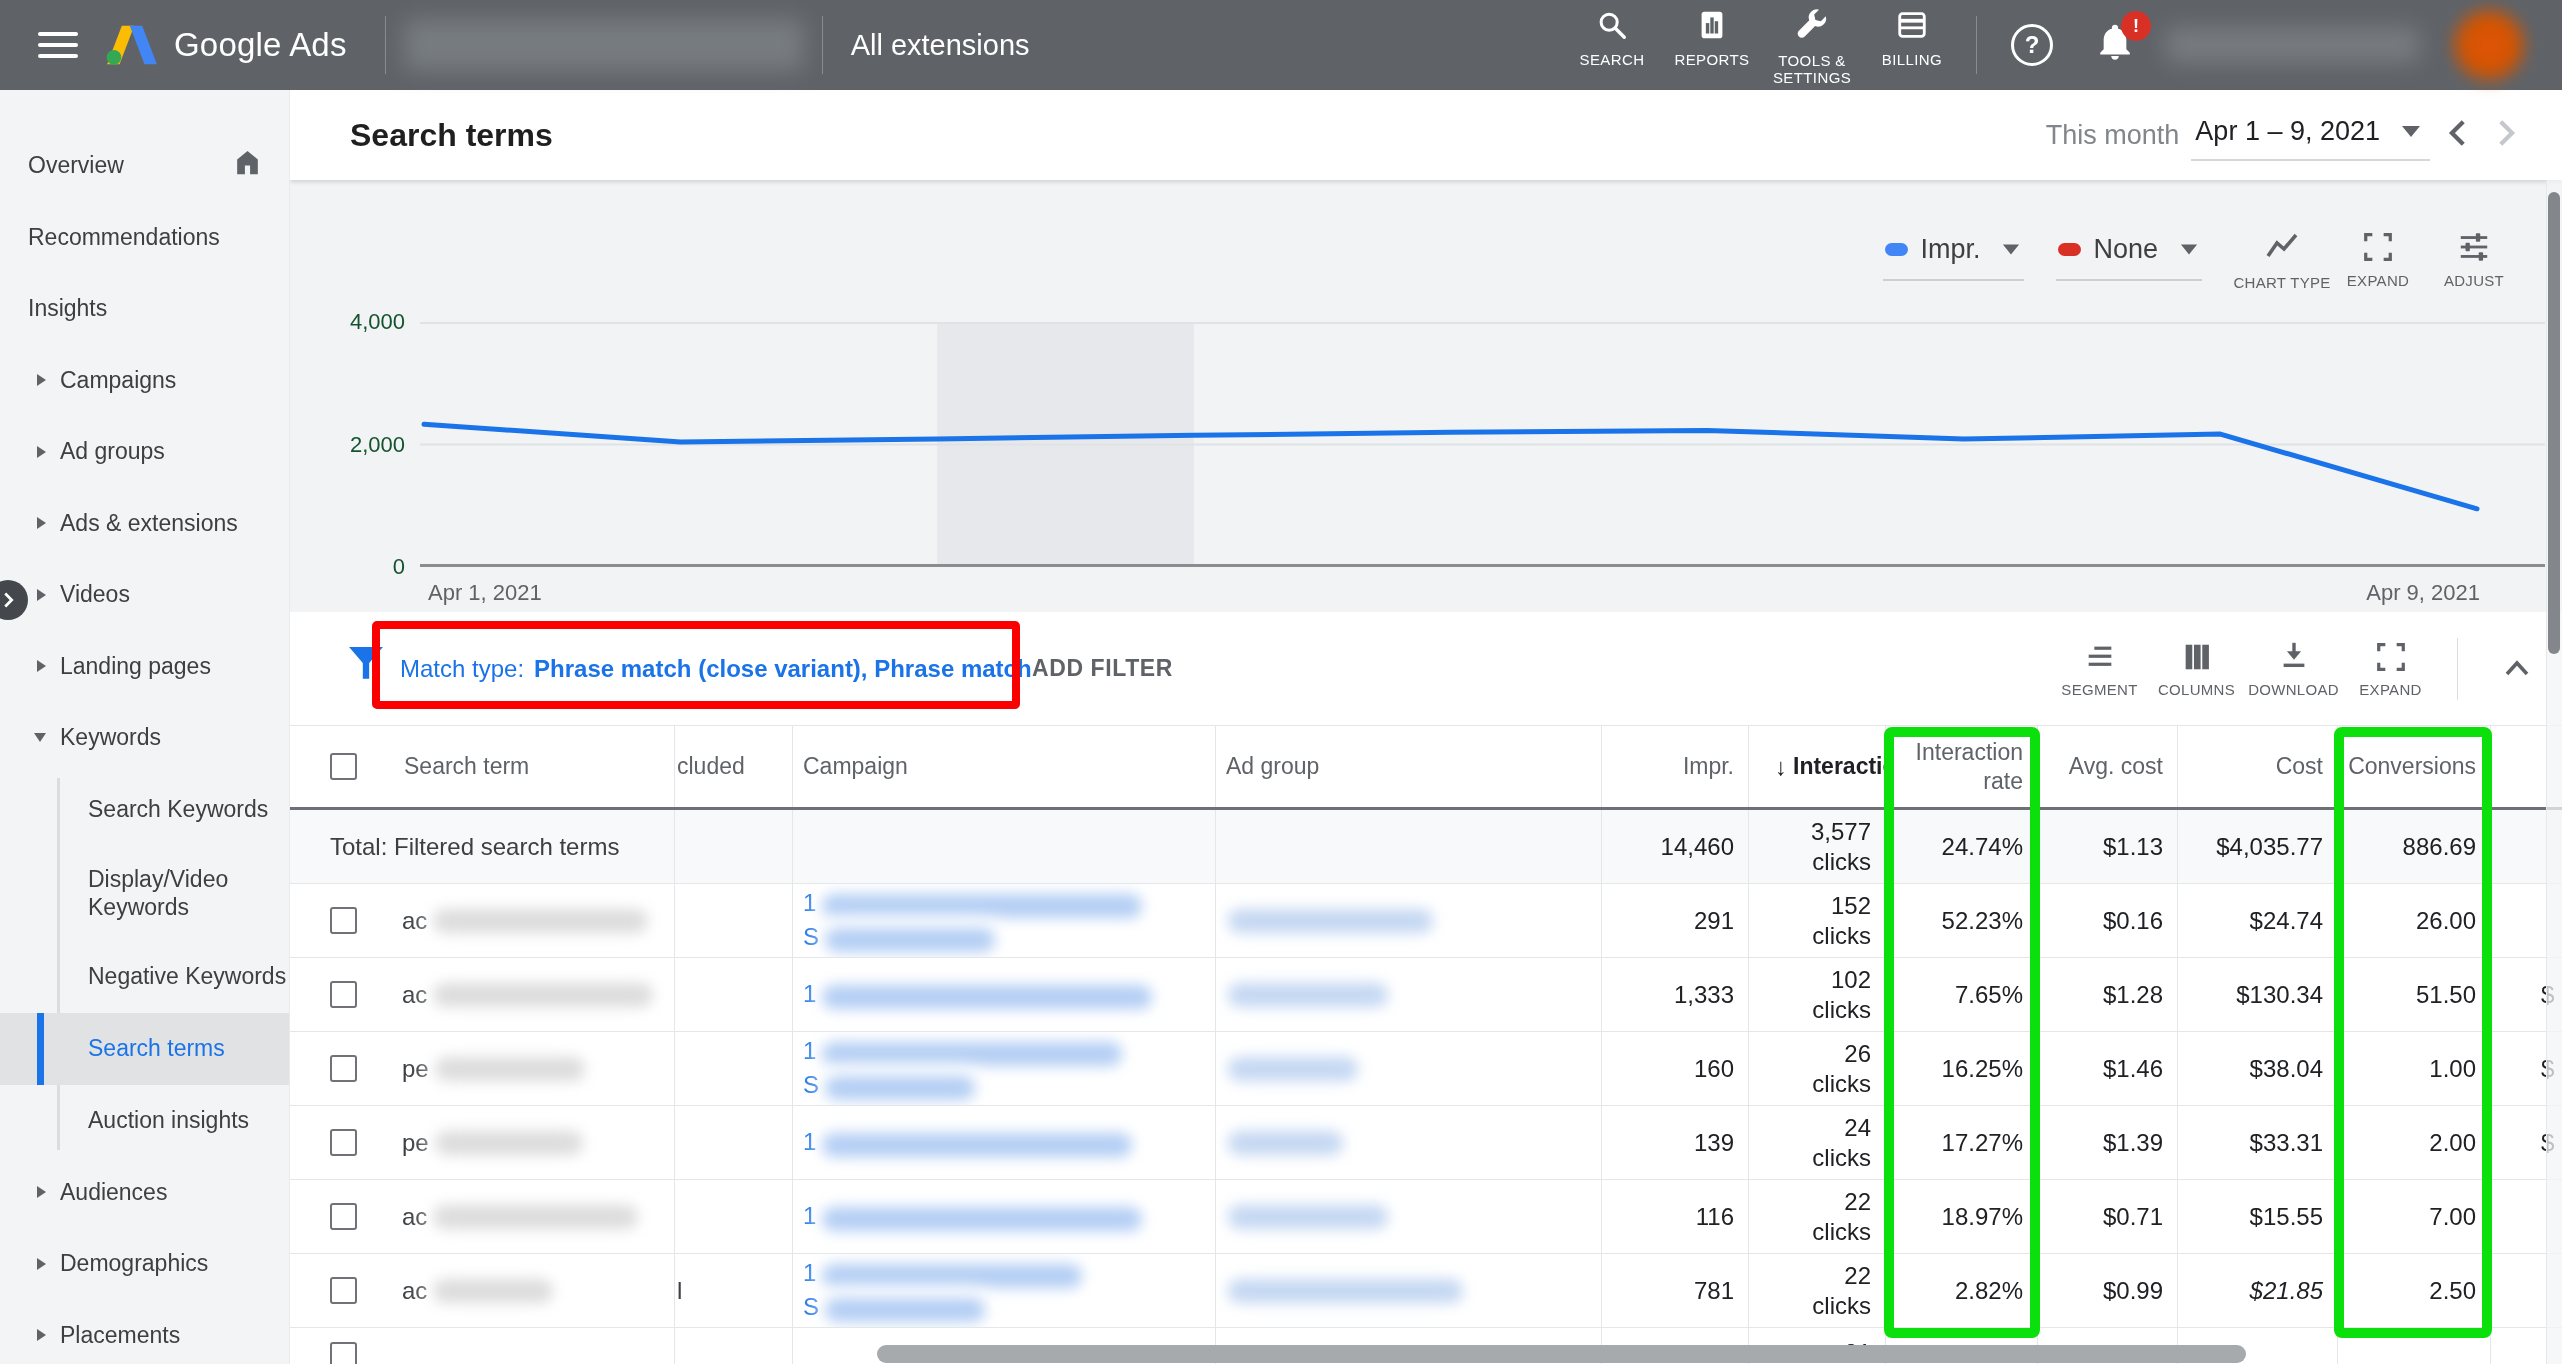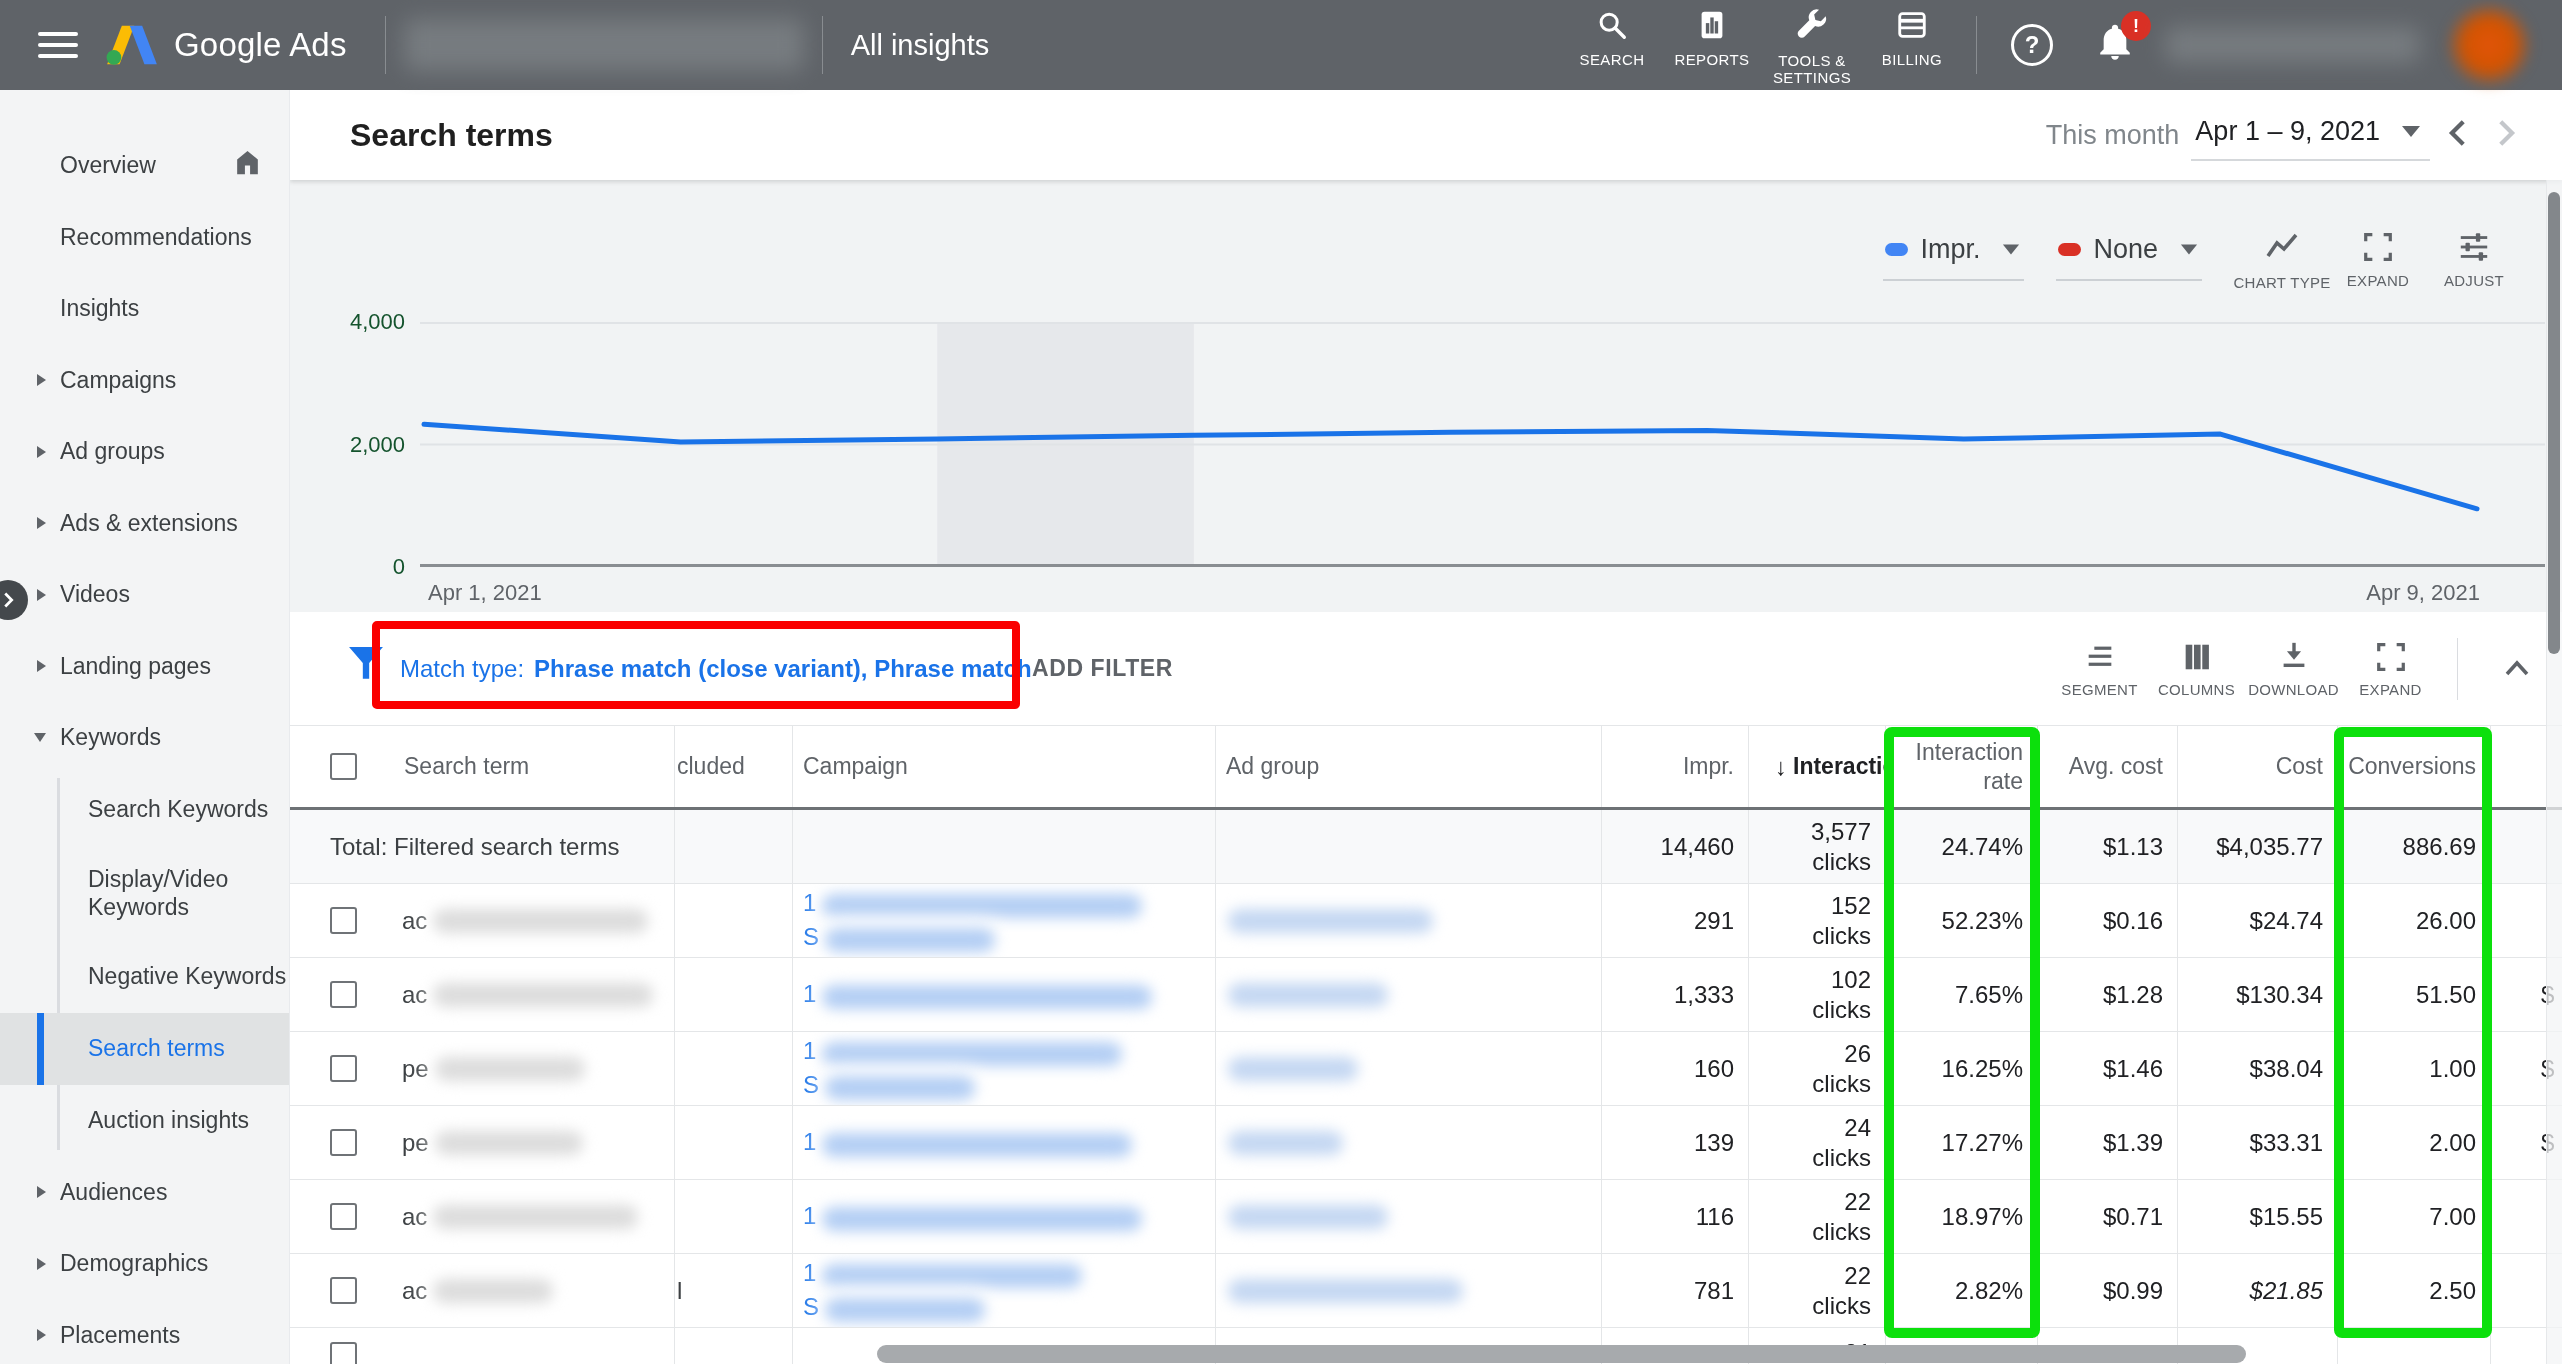--- a/index.html
+++ b/index.html
@@ -30,21 +30,21 @@
 
   
   #sidebar{position:absolute;left:0;top:90px;width:290px;height:1274px;background:#f3f4f5;
            border-right:1px solid #e8eaed;z-index:10;}
   #sb-list{position:relative;padding-top:40px;}
   #sb-indent-line{position:absolute;left:57px;top:688px;width:3px;height:372px;background:#dadce0;z-index:0;}
   .sb-item{position:relative;display:flex;align-items:center;font-size:23px;color:#3c4043;cursor:pointer;z-index:1;}
   .sb-top,.sb-parent{height:71.5px;}
   .sb-child{height:72px;padding-left:88px;}
   .sb-child.twoline{height:95px;line-height:28px;}
-  .sb-top{padding-left:60px;}
+  .sb-top{padding-left:28px;}
   .sb-parent{padding-left:60px;}
   .sb-arrow-r{position:absolute;left:37px;width:0;height:0;border-left:9px solid #5f6368;
               border-top:6px solid transparent;border-bottom:6px solid transparent;}
   .sb-arrow-d{position:absolute;left:34px;width:0;height:0;border-top:9px solid #5f6368;
               border-left:6px solid transparent;border-right:6px solid transparent;}
   .sb-home{position:absolute;right:26px;top:50%;transform:translateY(-50%);}
   .sb-selected{background:#e0e2e3;color:#1a73e8;}
   .sb-selbar{position:absolute;left:37px;top:0;bottom:0;width:7px;background:#1a73e8;}
   #sb-expander{position:absolute;left:-12px;top:580px;width:40px;height:40px;border-radius:50%;background:#44484c;
                color:#fff;display:flex;align-items:center;justify-content:center;font-size:22px;z-index:90;cursor:pointer;}
@@ -145,21 +145,21 @@
       <svg viewBox="0 0 46 36" width="52" height="42">
         <polygon points="14,1 25,1 12,35 1,35" fill="#fbbc04"></polygon>
         <polygon points="21,1 32,1 45,35 34,35" fill="#4285f4"></polygon>
         <circle cx="7" cy="29" r="6.5" fill="#34a853"></circle>
       </svg>
       <span class="tb-brand">Google Ads</span>
     </div>
     <div class="tb-divider" style="margin-left:38px"></div>
     <div class="blur-dark" style="width:400px;height:52px;margin-left:18px"></div>
     <div class="tb-divider" style="margin-left:18px"></div>
-    <div class="tb-ctx">All insights</div>
+    <div class="tb-ctx">All extensions</div>
     <nav id="tb-nav">
         <div class="nav-item">
           <span><svg viewBox="0 0 36 36" width="34" height="34">
               <circle cx="15" cy="15" r="8.5" fill="none" stroke="#fff" stroke-width="3.2"></circle>
               <line x1="21.5" y1="21.5" x2="31" y2="31" stroke="#fff" stroke-width="3.6" stroke-linecap="round"></line>
             </svg></span>
           <span class="nav-label">SEARCH</span>
         </div>
         <div class="nav-item">
           <span><svg viewBox="0 0 36 36" width="34" height="34">

